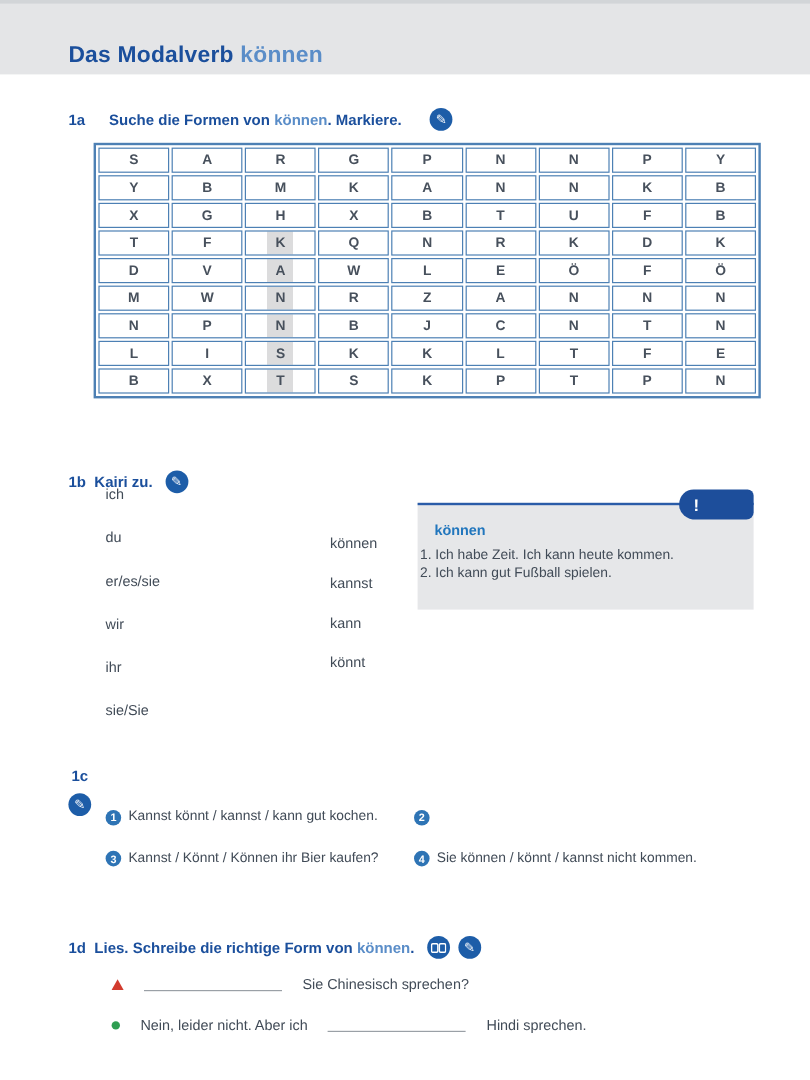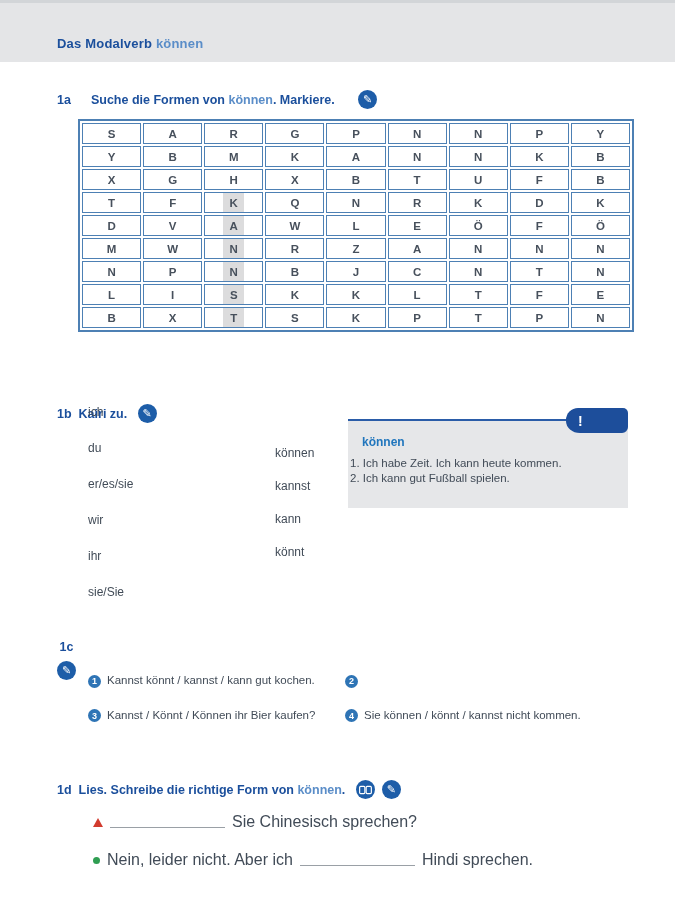--- a/index.html
+++ b/index.html
@@ -12,21 +12,21 @@
     color:#414b57;
   }
 
   
   .top-band {
     position:absolute; left:0; top:0; width:675px; height:62px;
     background:#e4e5e7; border-top:3px solid #d2d5d8;
   }
   .page-title {
     position:absolute; left:57px; top:36px;
-    font-size:13px; font-weight:bold; color:#1b4f9c;
+    font-size:19px; font-weight:bold; color:#1b4f9c;
     letter-spacing:0.2px;
   }
   .accent { color:#5a8dc8; }
 
   
   .sec-header {
     position:absolute; left:57px;
     display:flex; align-items:center; gap:7px;
     font-size:12.5px; font-weight:bold; color:#1b4f9c;
   }
@@ -97,21 +97,21 @@
   .num-circle {
     width:13px; height:13px; border-radius:50%; flex:0 0 auto;
     background:#2e74b5; color:#fff;
     font-size:9px; font-weight:bold;
     display:inline-flex; align-items:center; justify-content:center;
     margin-top:0.5px;
   }
 
   
   .dialog { position:absolute; left:93px; top:813px; }
-  .dialog-line { display:flex; align-items:center; gap:7px; margin-bottom:20px; font-size:16px; color:#414b57; }
+  .dialog-line { display:flex; align-items:center; gap:17px; margin-bottom:20px; font-size:12px; color:#414b57; }
   .bullet { flex:0 0 auto; }
   .bullet.triangle {
     width:0; height:0;
     border-left:5px solid transparent; border-right:5px solid transparent;
     border-bottom:9px solid #d23b2e;
   }
   .bullet.dot { width:7px; height:7px; border-radius:50%; background:#2f9e52; }
   .blank {
     display:inline-block; width:115px; height:12px;
     border-bottom:1.2px solid #9aa0a6;
@@ -229,21 +229,21 @@
           <td>K</td>
           <td>P</td>
           <td>T</td>
           <td>P</td>
           <td>N</td>
         </tr>
       </tbody>
     </table>
 </div>
 
-<div class="sec-header" style="top:404px;">
+<div class="sec-header" style="top:392px;">
   <span class="sec-num">1b</span>
   <span class="sec-text"><span>Kairi zu. </span><span class="accent"></span><span></span></span>
   <span class="icon-circle">✎</span>
 </div>
 
 <div class="pronoun-list">
 
 <div class="word">ich</div>
     <div class="word">du</div>
     <div class="word">er/es/sie</div>

